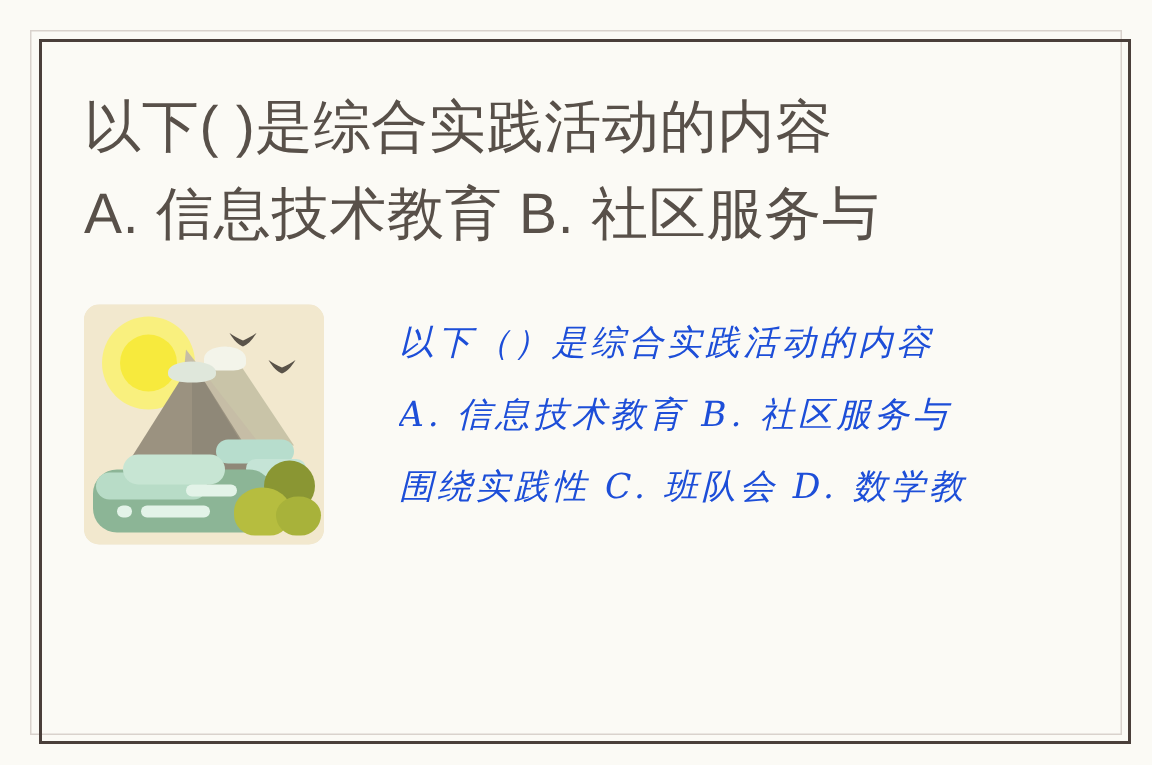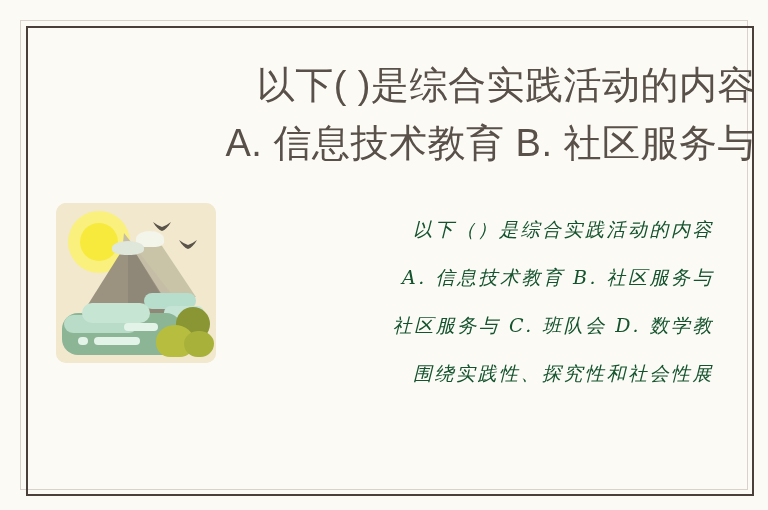--- a/index.html
+++ b/index.html
@@ -58,21 +58,20 @@
 
   
   .surface {
     position: absolute;
     left: 28px;
     top: 28px;
     width: 724px;
     height: 466px;
     overflow: hidden;
     box-sizing: border-box;
-    text-align: right;
   }
 
   
   .headline {
     position: absolute;
     left: 28px;
     top: 28px;
     width: 700px;
     color: #585049;
     font-size: 38px;
@@ -278,23 +277,23 @@
     background: #a8b23a;
     border-radius: 50% 50% 14px 14px;
   }
 
   
   .hand-text {
     position: absolute;
     left: 210px;
     top: 2px;
     width: 448px;
-    color: #14532d;
+    color: #1d4ed8;
     font-family: "DejaVu Serif", "Liberation Serif", serif;
-    font-size: 19px;
+    font-size: 23px;
     line-height: 48px;
     letter-spacing: 2.5px;
     font-style: italic;
     white-space: nowrap;
   }
   .hand-line {
     display: block;
     white-space: nowrap;
     overflow: hidden;
   }
@@ -352,19 +351,18 @@
         <div class="ripple ripple-3"></div>
 
         <div class="bush-dark"></div>
         <div class="bush-light"></div>
         <div class="bush-light2"></div>
       </div>
 
       <div class="hand-text">
         <span class="hand-line">以下（）是综合实践活动的内容</span>
         <span class="hand-line">A. 信息技术教育 B. 社区服务与</span>
-        <span class="hand-line">社区服务与 C. 班队会 D. 数学教</span>
-        <span class="hand-line">围绕实践性、探究性和社会性展</span>
+        <span class="hand-line">围绕实践性 C. 班队会 D. 数学教</span>
       </div>
 
     </div>
   </div>
 </div>
 
 </body></html>

